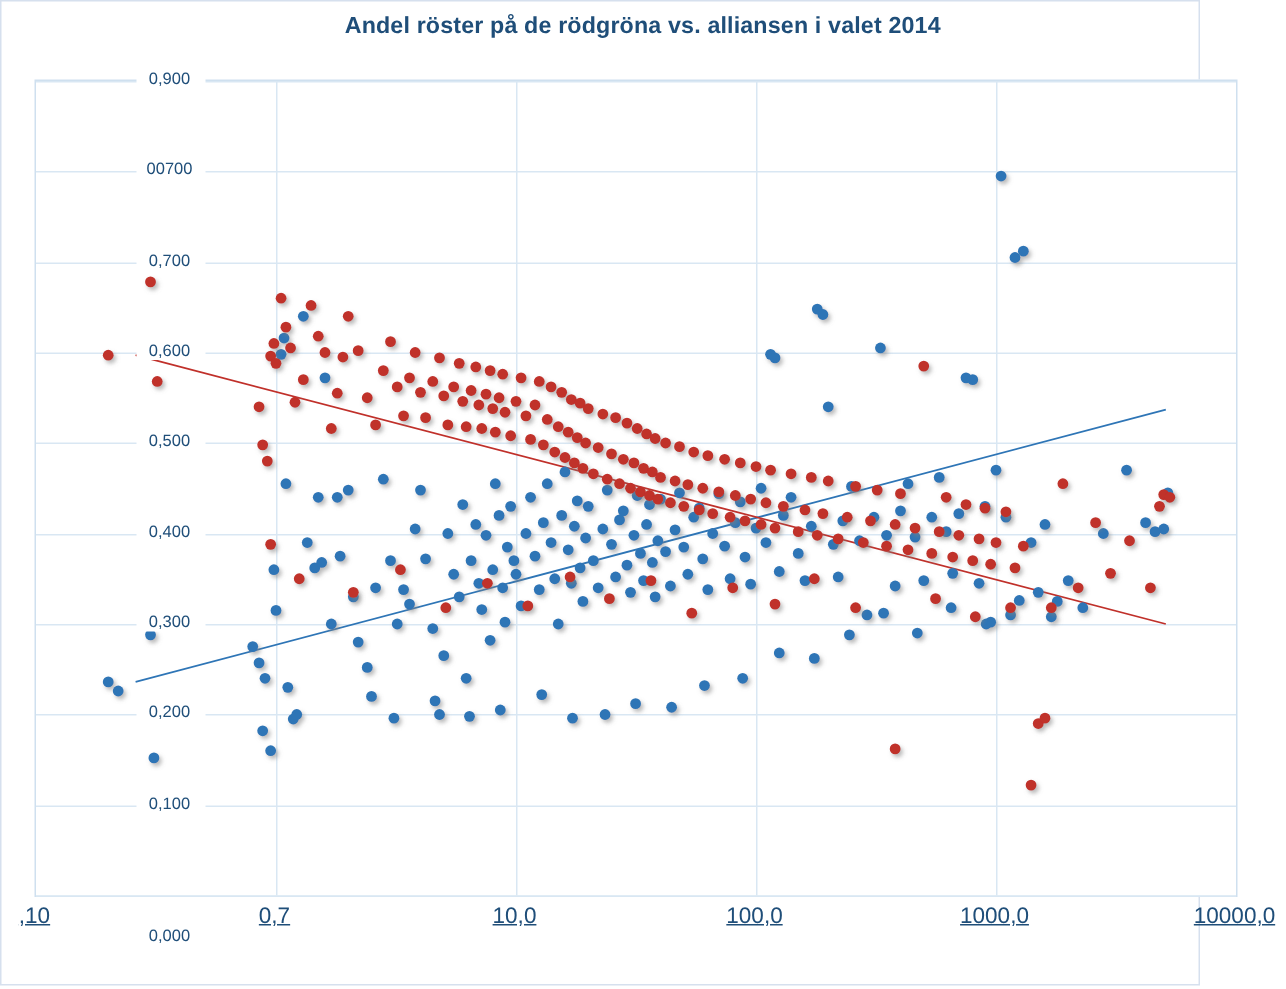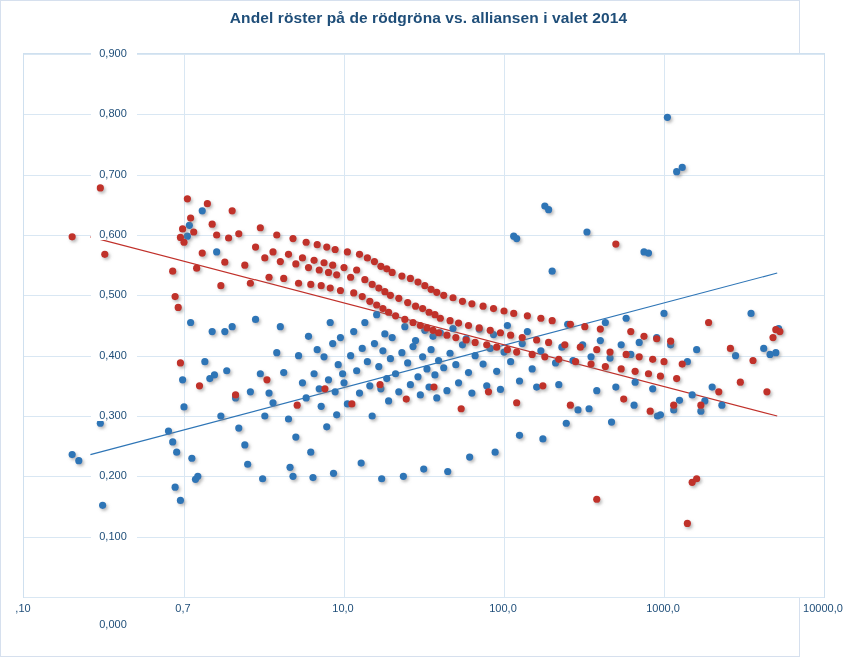--- a/index.html
+++ b/index.html
@@ -70,24 +70,25 @@
   #y-axis-labels {
     position: absolute;
     left: 84px;
     top: 52px;
     width: 52px;
     height: 543px;
   }
   .xtick-label {
     position: absolute;
     top: 0;
-    font-size: 11px;
+    font-size: 15px;
     color: #1f4e79;
     transform: translateX(-50%);
     white-space: nowrap;
+    text-decoration: underline;
   }
   #x-axis-labels {
     position: absolute;
     left: 22px;
     top: 601px;
     width: 800px;
     height: 16px;
   }
   svg.points-layer {
     position: absolute;
@@ -554,21 +555,21 @@
 
   <div id="y-axis-labels">
       <div class="ytick-label" style="top: 543px; color: rgb(31, 78, 121); margin-top: 28px;">0,000</div>
       <div class="ytick-label" style="top: 482.667px; color: rgb(31, 78, 121);">0,100</div>
       <div class="ytick-label" style="top: 422.333px; color: rgb(31, 78, 121);">0,200</div>
       <div class="ytick-label" style="top: 362px; color: rgb(31, 78, 121);">0,300</div>
       <div class="ytick-label" style="top: 301.667px; color: rgb(31, 78, 121);">0,400</div>
       <div class="ytick-label" style="top: 241.333px; color: rgb(31, 78, 121);">0,500</div>
       <div class="ytick-label" style="top: 181px; color: rgb(31, 78, 121);">0,600</div>
       <div class="ytick-label" style="top: 120.667px; color: rgb(31, 78, 121);">0,700</div>
-      <div class="ytick-label" style="top: 60.3333px; color: rgb(31, 78, 121);">0,800</div>
+      <div class="ytick-label" style="top: 60.3333px; color: rgb(31, 78, 121);">00700</div>
       <div class="ytick-label" style="top: 0px; color: rgb(31, 78, 121);">0,900</div>
     </div>
   <div id="x-axis-labels">
       <div class="xtick-label" style="left: 0px; color: rgb(31, 78, 121);">,10</div>
       <div class="xtick-label" style="left: 160px; color: rgb(31, 78, 121);">0,7</div>
       <div class="xtick-label" style="left: 320px; color: rgb(31, 78, 121);">10,0</div>
       <div class="xtick-label" style="left: 480px; color: rgb(31, 78, 121);">100,0</div>
       <div class="xtick-label" style="left: 640px; color: rgb(31, 78, 121);">1000,0</div>
       <div class="xtick-label" style="left: 800px; color: rgb(31, 78, 121); text-align: right;">10000,0</div>
     </div>

